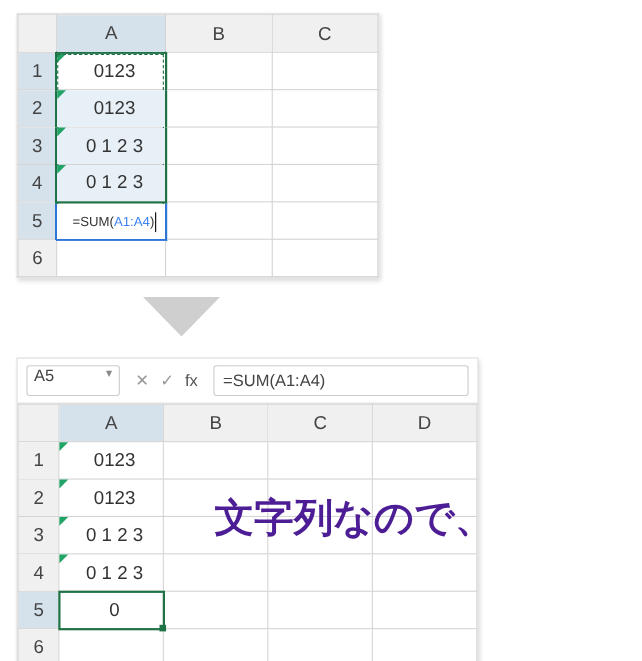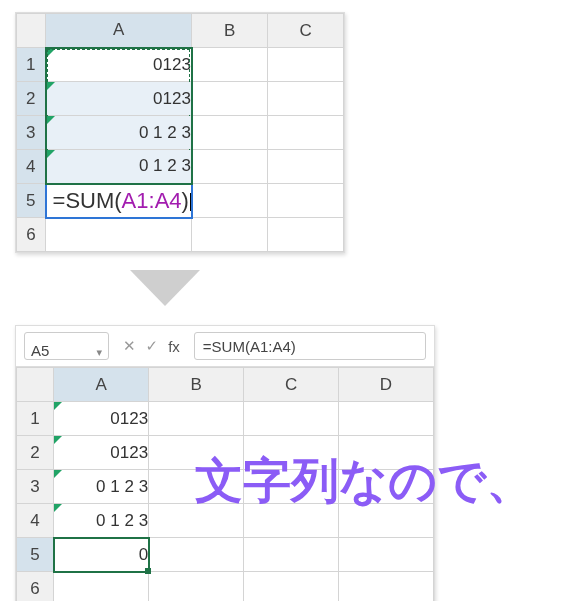--- a/index.html
+++ b/index.html
@@ -28,43 +28,43 @@
     }
     .arrow {
       position: absolute;
       left: 130px;
       top: 270px;
     }
     .caption {
       position: absolute;
       left: 195px;
       top: 440px;
-      color: #8b5cf6;
+      color: #4c1d95;
       font-weight: bold;
-      font-size: 48px;
+      font-size: 36px;
       line-height: 1.7;
     }
     table { border-collapse: collapse; width: 100%; }
     td, th {
       border: 1px solid #d4d4d4;
       height: 34px;
       font-size: 17px;
       color: #333;
       position: relative;
     }
     th {
       background: #f0f0f0;
       font-weight: normal;
       text-align: center;
       color: #444;
     }
     .corner { width: 36px; }
     .rowhdr { width: 36px; text-align: center; }
     .col { width: 100px; }
-    .cell { padding-left: 6px; text-align: right; }
+    .cell { padding-left: 6px; text-align: center; }
     .green-tri::before {
       content: "";
       position: absolute;
       left: 0;
       top: 0;
       border-top: 8px solid #21a366;
       border-right: 8px solid transparent;
     }
     .sel-range {
       background: #e8f0f7;
@@ -81,22 +81,22 @@
     }
     .dashed-range::after {
       content: "";
       position: absolute;
       top: 0; left: 0;
       width: calc(100% - 3px);
       height: 136px;
       border: 1.5px dashed #1f7246;
       pointer-events: none;
     }
-    .formula-text { color: #333; font-size: 22px; }
-    .formula-blue { color: #a21caf; margin-top: 40px; }
+    .formula-text { color: #333; font-size: 12px; }
+    .formula-blue { color: #3b82f6; margin-top: 40px; }
     .cursor-caret::after {
       content: "";
       display: inline-block;
       width: 1px;
       height: 18px;
       background: #000;
       vertical-align: middle;
       margin-left: 1px;
     }
     
@@ -106,21 +106,21 @@
       gap: 8px;
       padding: 6px 8px;
       border-bottom: 1px solid #ddd;
     }
     .namebox {
       width: 85px;
       height: 28px;
       border: 1px solid #ccc;
       border-radius: 3px;
       display: flex;
-      align-items: flex-end;
+      align-items: flex-start;
       justify-content: space-between;
       padding: 0 6px;
       font-size: 15px;
       color: #444;
     }
     .fx-btns {
       display: flex;
       gap: 10px;
       padding: 0 6px;
       color: #999;

